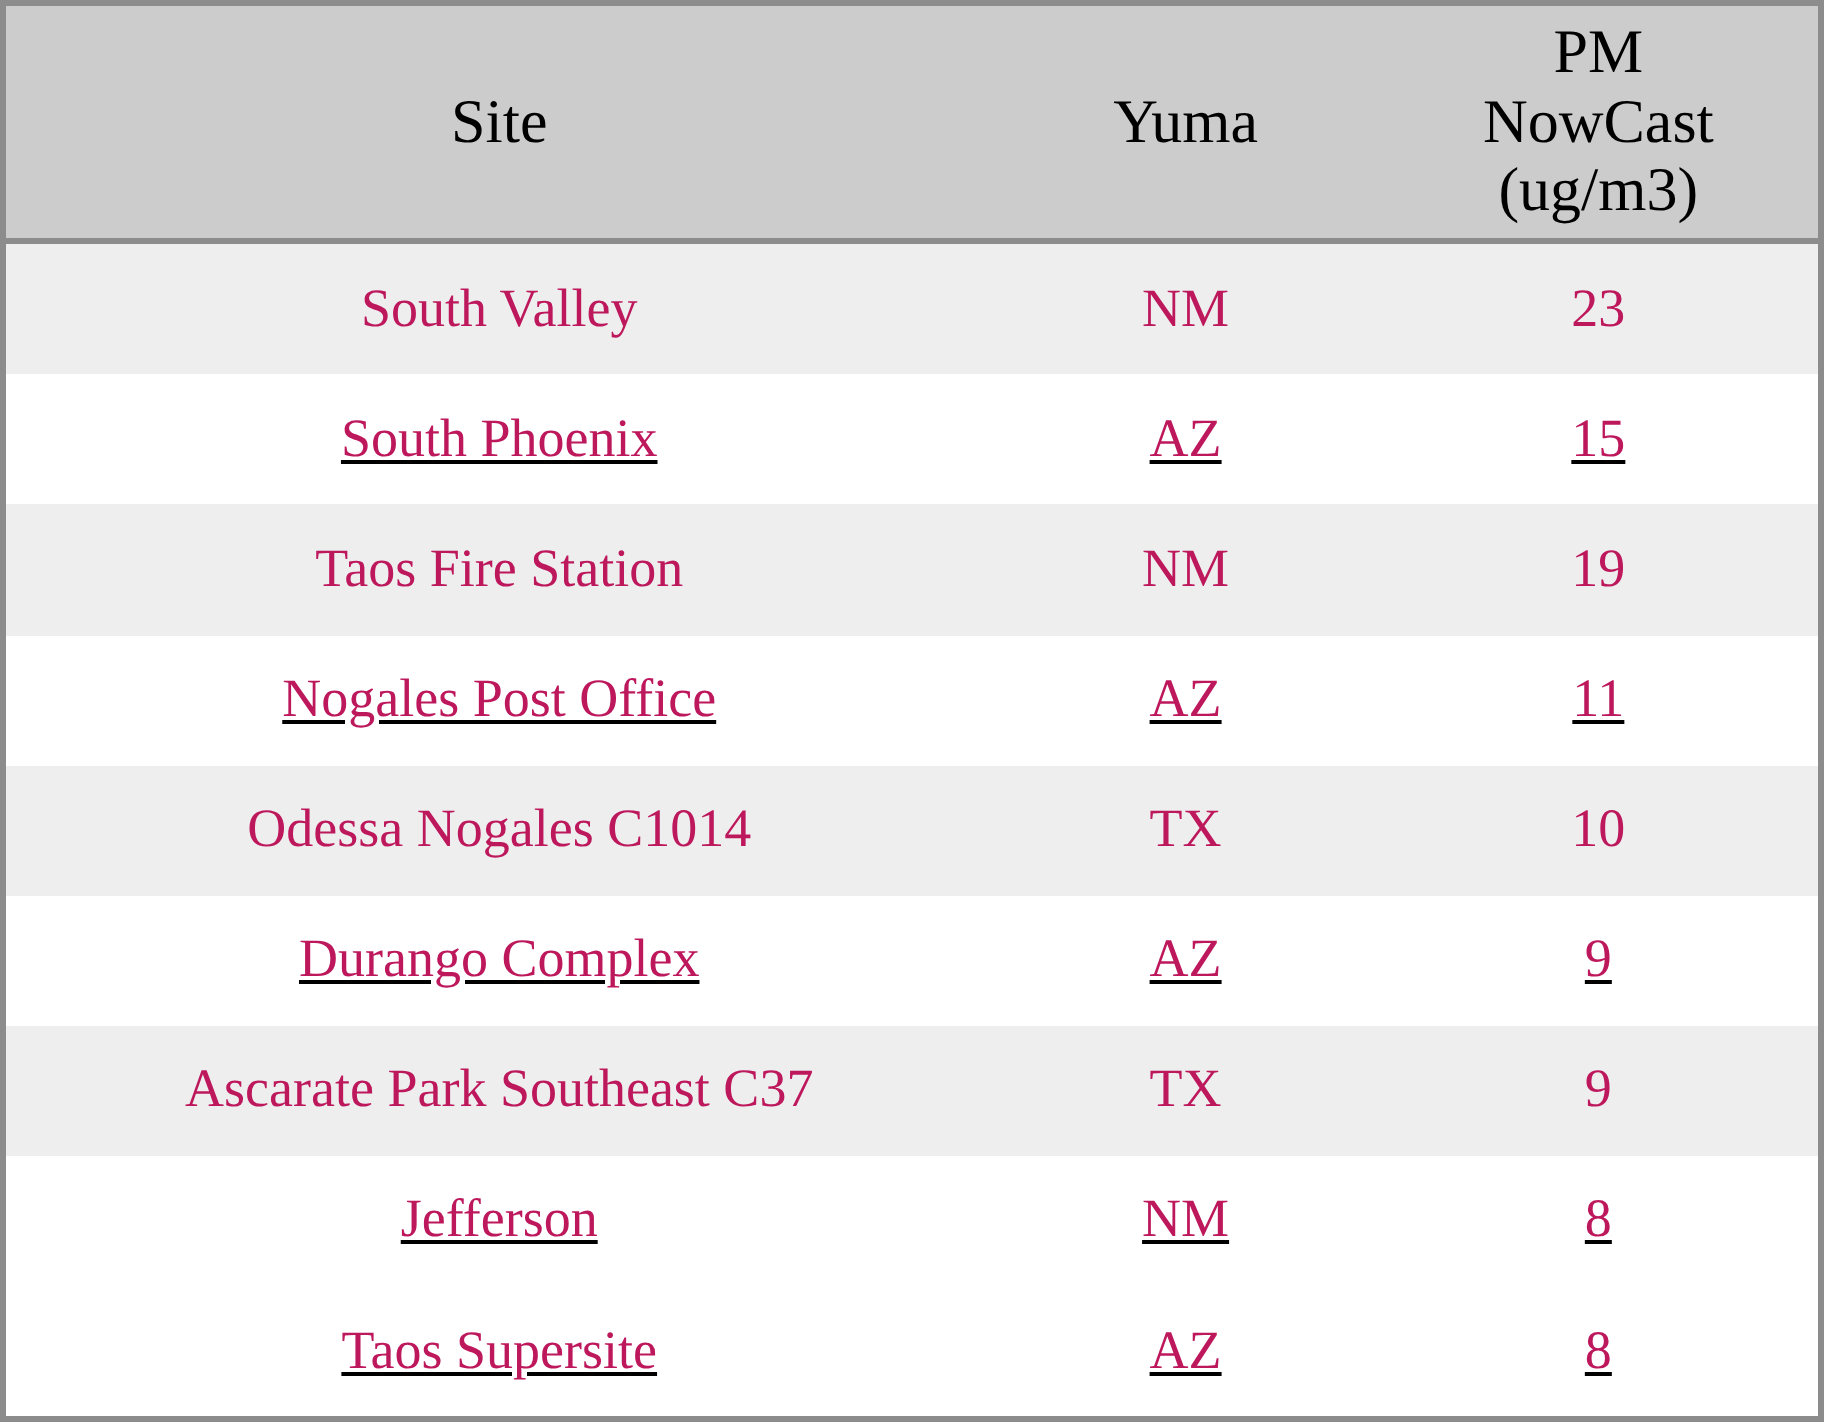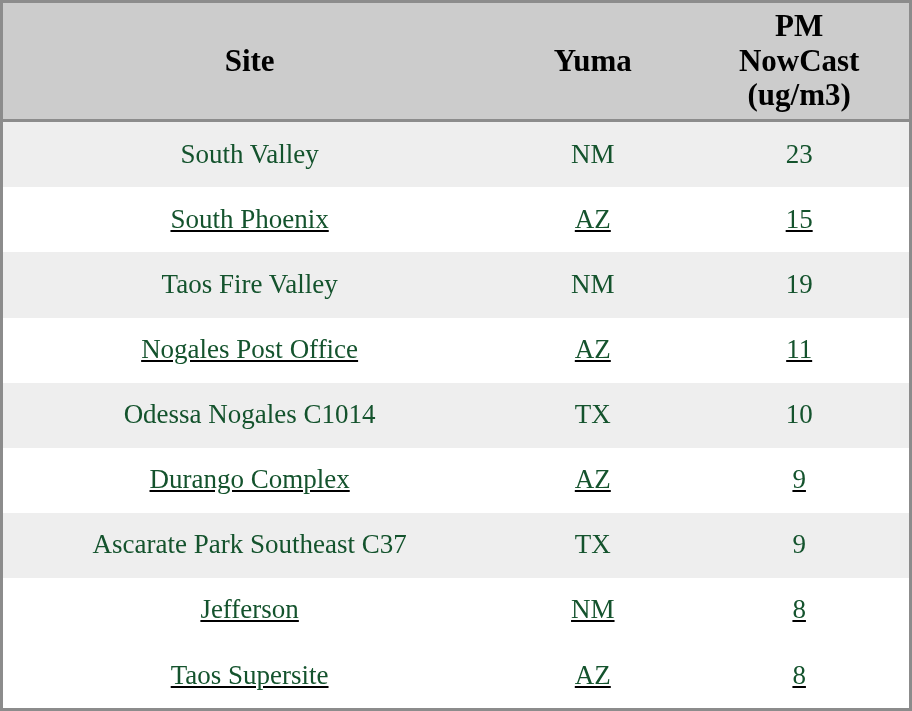--- a/index.html
+++ b/index.html
@@ -24,33 +24,33 @@
     width: 100%;
     height: 100%;
     border-collapse: collapse;
     table-layout: fixed;
   }
   table.data-table thead tr {
     background: #cccccc;
   }
   table.data-table thead th {
     font-family: "Liberation Serif", serif;
-    font-weight: bold;
+    font-weight: normal;
     font-size: 31px;
     color: #000000;
     text-align: center;
     vertical-align: middle;
     padding: 6px 4px;
     border-bottom: 3px solid #8c8c8c;
     line-height: 1.12;
   }
   table.data-table tbody td {
     font-family: "Liberation Serif", serif;
     font-size: 27px;
-    color: #14532d;
+    color: #be185d;
     text-align: center;
     vertical-align: middle;
     padding: 0;
     height: 58px;
     line-height: 1.1;
   }
   table.data-table tbody tr.row-odd {
     background: #eeeeee;
   }
   table.data-table tbody tr.row-even {
@@ -82,21 +82,21 @@
         <td>South Valley</td>
         <td>NM</td>
         <td>23</td>
       </tr>
       <tr class="row-even">
         <td>South Phoenix</td>
         <td>AZ</td>
         <td>15</td>
       </tr>
       <tr class="row-odd">
-        <td>Taos Fire Valley</td>
+        <td>Taos Fire Station</td>
         <td>NM</td>
         <td>19</td>
       </tr>
       <tr class="row-even">
         <td>Nogales Post Office</td>
         <td>AZ</td>
         <td>11</td>
       </tr>
       <tr class="row-odd">
         <td>Odessa Nogales C1014</td>

